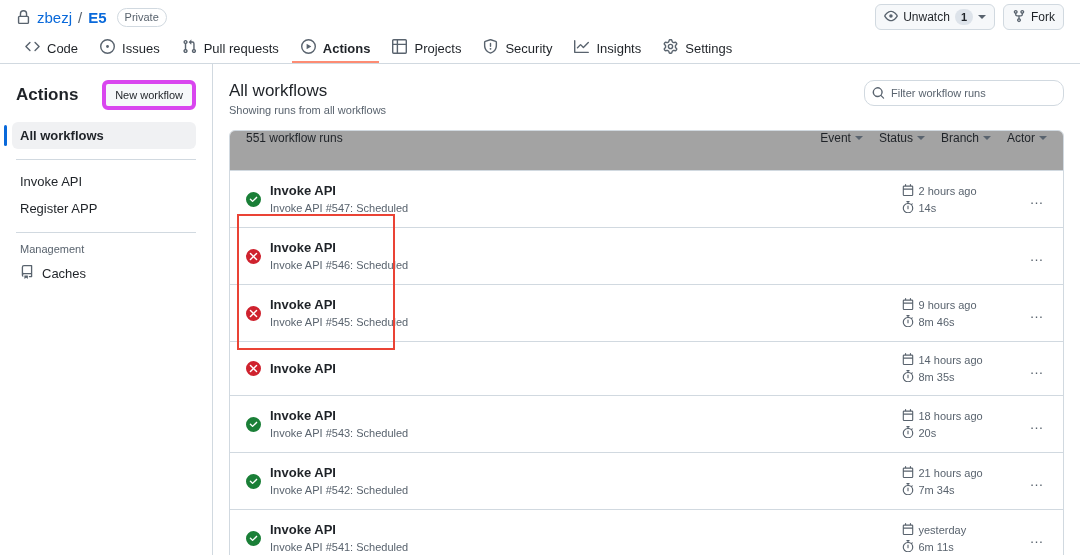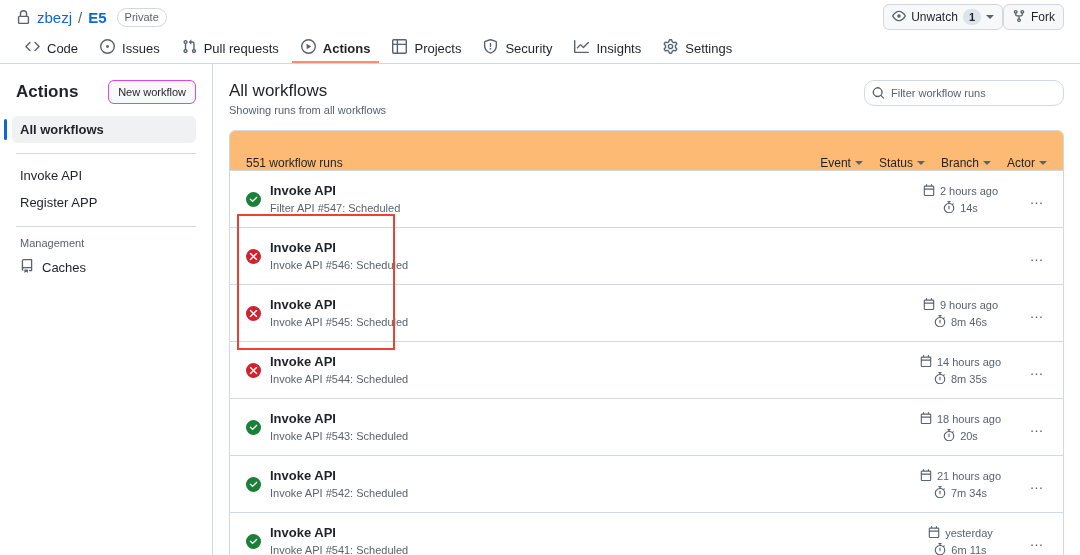--- a/index.html
+++ b/index.html
@@ -44,20 +44,21 @@
     border: 1px solid #d1d9e0;
     border-radius: 2em;
     padding: 0 7px;
     background: transparent;
   }
 
   .repo-actions {
     margin-left: auto;
     display: flex;
     align-items: center;
+    gap: 8px;
   }
   .btn-group {
     display: flex;
     align-items: center;
     border: 1px solid #d1d9e0;
     border-radius: 6px;
     background: #f6f8fa;
     height: 26px;
     overflow: hidden;
   }
@@ -133,21 +134,21 @@
     display: flex;
     align-items: center;
     justify-content: space-between;
     margin-bottom: 12px;
   }
   .sidebar-title { font-size: 17px; font-weight: 600; color: #1f2328; }
   .new-workflow-btn {
     font-size: 11px;
     color: #1f2328;
     background: #f6f8fa;
-    border: 1px solid #d946ef;
+    border: 4px solid #d946ef;
     border-radius: 6px;
     padding: 4px 9px;
     line-height: 14px;
     cursor: pointer;
     font-family: inherit;
   }
   .sidebar-list { list-style: none; }
   .sidebar-item {
     position: relative;
     display: flex;
@@ -230,24 +231,24 @@
 
   
   .runs-box {
     border: 1px solid #d1d9e0;
     border-radius: 6px;
     overflow: hidden;
     background: #ffffff;
   }
   .runs-toolbar {
     display: flex;
-    align-items: flex-end;
+    align-items: flex-start;
     height: 40px;
     padding: 0 16px;
-    background: #fdba74;
+    background: #a3a3a3;
     border-bottom: 1px solid #d1d9e0;
   }
   .runs-count { font-size: 12px; color: #1f2328; }
   .runs-filters { margin-left: auto; display: flex; gap: 16px; }
   .filter-btn {
     display: flex;
     align-items: center;
     gap: 4px;
     font-size: 12px;
     color: #1f2328;
@@ -290,21 +291,20 @@
     width: 118px;
     margin-right: 8px;
   }
   .meta-line {
     display: flex;
     align-items: center;
     gap: 5px;
     font-size: 11px;
     color: #59636e;
     white-space: nowrap;
-    justify-content: center;
   }
   .meta-line svg { flex: none; fill: #59636e; }
   .kebab-btn {
     flex: none;
     background: none;
     border: none;
     cursor: pointer;
     color: #59636e;
     font-size: 14px;
     letter-spacing: 1.5px;
@@ -500,21 +500,21 @@
 
       <div id="runs-list">
           <div class="run-row">
             <span class="status-icon">
               <svg width="15" height="15" viewBox="0 0 16 16" fill="#1a7f37">
                 <path d="M8 16A8 8 0 1 0 8 0a8 8 0 0 0 0 16Zm3.78-9.72-4.25 4.25a.75.75 0 0 1-1.06 0L4.22 8.28a.75.75 0 1 1 1.06-1.06l1.72 1.72 3.72-3.72a.75.75 0 1 1 1.06 1.06Z"></path>
               </svg>
             </span>
             <div class="run-info">
               <a class="run-name" href="#">Invoke API</a>
-              <div class="run-desc">Filter API #547: Scheduled</div>
+              <div class="run-desc">Invoke API #547: Scheduled</div>
             </div>
             <div class="run-meta">
               <span class="meta-line">
                 <span><svg width="12" height="12" viewBox="0 0 16 16">
                     <path d="M4.75 0a.75.75 0 0 1 .75.75V2h5V.75a.75.75 0 0 1 1.5 0V2h1.25c.966 0 1.75.784 1.75 1.75v10.5A1.75 1.75 0 0 1 13.25 16H2.75A1.75 1.75 0 0 1 1 14.25V3.75C1 2.784 1.784 2 2.75 2H4V.75A.75.75 0 0 1 4.75 0ZM2.5 7.5v6.75c0 .138.112.25.25.25h10.5a.25.25 0 0 0 .25-.25V7.5Zm10.75-4H2.75a.25.25 0 0 0-.25.25V6h11V3.75a.25.25 0 0 0-.25-.25Z"></path>
                   </svg></span>
                 <span>2 hours ago</span>
               </span>
               <span class="meta-line">
                 <span><svg width="12" height="12" viewBox="0 0 16 16">
@@ -564,21 +564,20 @@
             <button class="kebab-btn">…</button>
           </div>
           <div class="run-row">
             <span class="status-icon">
               <svg width="15" height="15" viewBox="0 0 16 16" fill="#cf222e">
                 <path d="M16 8A8 8 0 1 1 0 8a8 8 0 0 1 16 0ZM5.28 4.22a.75.75 0 0 0-1.06 1.06L6.94 8l-2.72 2.72a.75.75 0 1 0 1.06 1.06L8 9.06l2.72 2.72a.75.75 0 1 0 1.06-1.06L9.06 8l2.72-2.72a.75.75 0 0 0-1.06-1.06L8 6.94Z"></path>
               </svg>
             </span>
             <div class="run-info">
               <a class="run-name" href="#">Invoke API</a>
-              <div class="run-desc">Invoke API #544: Scheduled</div>
             </div>
             <div class="run-meta">
               <span class="meta-line">
                 <span><svg width="12" height="12" viewBox="0 0 16 16">
                     <path d="M4.75 0a.75.75 0 0 1 .75.75V2h5V.75a.75.75 0 0 1 1.5 0V2h1.25c.966 0 1.75.784 1.75 1.75v10.5A1.75 1.75 0 0 1 13.25 16H2.75A1.75 1.75 0 0 1 1 14.25V3.75C1 2.784 1.784 2 2.75 2H4V.75A.75.75 0 0 1 4.75 0ZM2.5 7.5v6.75c0 .138.112.25.25.25h10.5a.25.25 0 0 0 .25-.25V7.5Zm10.75-4H2.75a.25.25 0 0 0-.25.25V6h11V3.75a.25.25 0 0 0-.25-.25Z"></path>
                   </svg></span>
                 <span>14 hours ago</span>
               </span>
               <span class="meta-line">
                 <span><svg width="12" height="12" viewBox="0 0 16 16">

